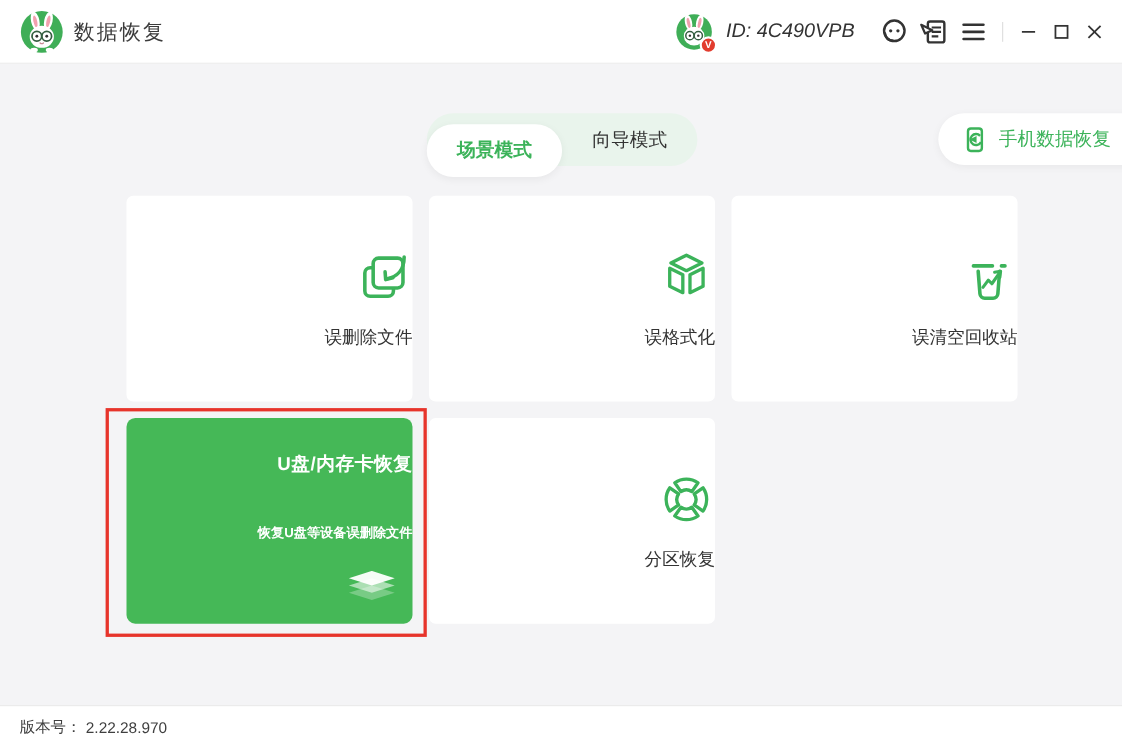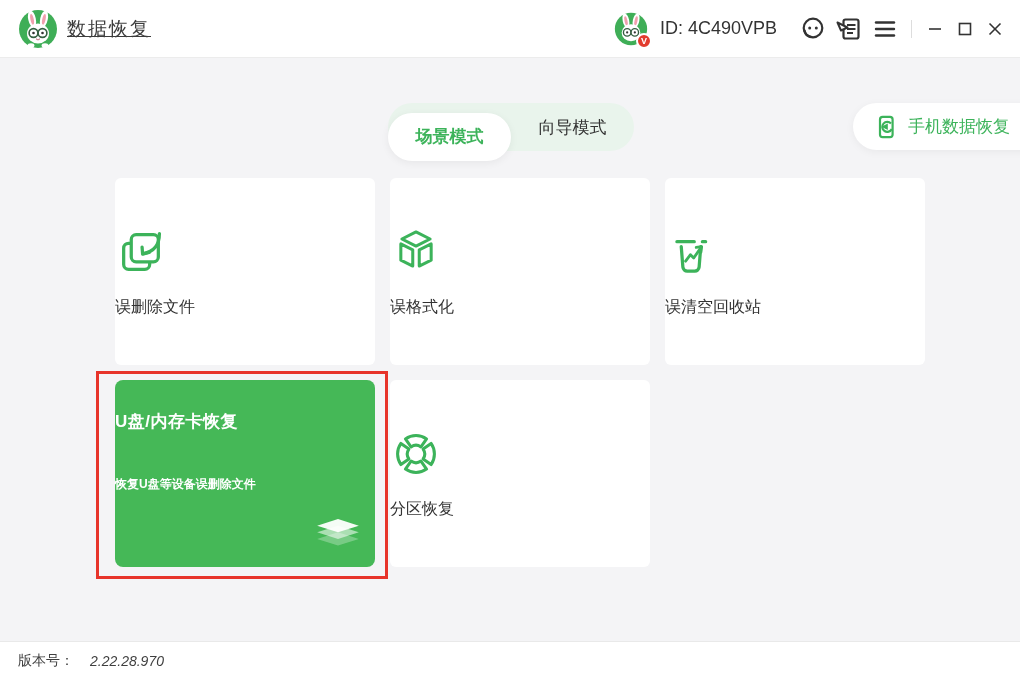--- a/index.html
+++ b/index.html
@@ -13,31 +13,31 @@
   .titlebar {
     position:absolute; top:0; left:0; right:0; height:58px;
     background:#fff; border-bottom:1px solid #ececec;
     display:flex; align-items:center; z-index:5;
   }
   .logo-wrap { margin-left:18px; width:40px; height:40px; flex:0 0 auto; }
   .brand-name {
     margin-left:9px; font-size:26px; font-weight:bold; font-style:italic;
     color:#2f9e4e; letter-spacing:2px;
   }
-  .brand-suffix { margin-left:9px; font-size:19px; color:#3c3c3c; letter-spacing:2px;text-decoration:underline; }
+  .brand-suffix { margin-left:9px; font-size:19px; color:#3c3c3c; letter-spacing:2px; }
 
   .titlebar-right { margin-left:auto; display:flex; align-items:center; height:100%; padding-right:10px; }
   .avatar { position:relative; width:34px; height:34px; cursor:pointer; }
   .avatar-badge {
     position:absolute; right:-4px; bottom:-3px; width:16px; height:16px;
     background:#e23c2e; border-radius:50%; border:2px solid #fff;
     color:#fff; font-size:9px; font-weight:bold;
     display:flex; align-items:center; justify-content:center;
   }
-  .user-id { font-size:18px; color:#333; margin:0 18px 0 12px; white-space:nowrap; }
+  .user-id { font-size:18px; color:#333; margin:0 18px 0 12px; white-space:nowrap;font-style:italic; }
   .tb-icon {
     width:36px; height:40px; display:flex; align-items:center; justify-content:center;
     cursor:pointer;
   }
   .tb-divider { width:1px; height:18px; background:#ddd; margin:0 8px; }
   .win-btn {
     width:30px; height:58px; display:flex; align-items:center; justify-content:center;
     cursor:pointer;
   }
 
@@ -66,21 +66,21 @@
     position:absolute; left:853px; top:45px; width:200px; height:47px;
     background:#fff; border-radius:24px;
     box-shadow:0 2px 8px rgba(0,0,0,0.05);
     display:flex; align-items:center; gap:9px; padding-left:20px;
     color:#3cb35a; font-size:17px; cursor:pointer;
   }
 
   .card {
     position:absolute; width:260px; height:187px;
     background:#fff; border-radius:6px; cursor:pointer;
-    display:flex; flex-direction:column; align-items:flex-start; justify-content:center;
+    display:flex; flex-direction:column; align-items:flex-end; justify-content:center;
   }
   .card .icon-box { height:54px; display:flex; align-items:center; justify-content:center; }
   .card .card-label { margin-top:18px; font-size:16px; color:#333; }
 
   .card.green {
     background:#45b857; color:#fff; border-radius:8px;
     justify-content:flex-start; padding-top:30px;
   }
   .card.green .g-title { font-size:17px; font-weight:bold; letter-spacing:0.5px; }
   .card.green .g-desc { margin-top:36px; font-size:12px; font-weight:600; line-height:30px; text-align:center; }
@@ -91,21 +91,21 @@
     border:3px solid #e7342b; z-index:4; pointer-events:none; background:transparent;
   }
 
   
   .footer {
     position:absolute; bottom:0; left:0; right:0; height:39px;
     background:#fff; border-top:1px solid #e9e9e9;
     display:flex; align-items:center; padding-left:18px;
     font-size:14px; color:#3f3f3f;
   }
-  .footer .ver-val { margin-left:16px;font-style:italic; }
+  .footer .ver-val { margin-left:4px; }
 
   svg { display:block; }
 </style>
 </head>
 <body>
 
 <div class="titlebar">
   <div class="logo-wrap">
     <svg width="40" height="40" viewBox="0 0 40 40">
       <circle cx="20" cy="20" r="19" fill="#3fae57"></circle>

